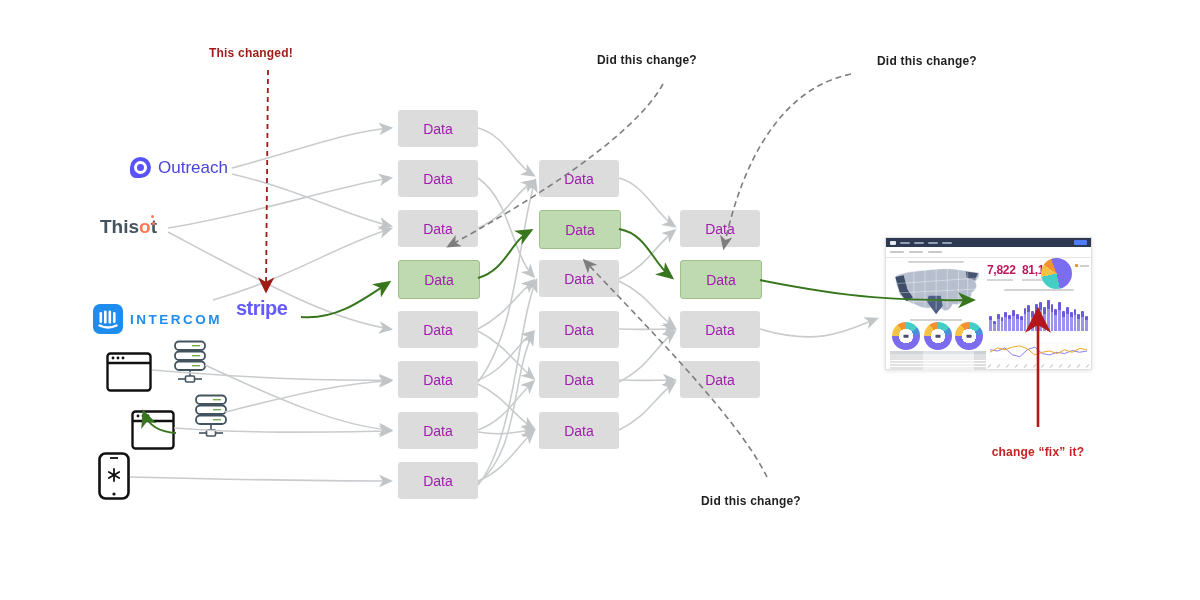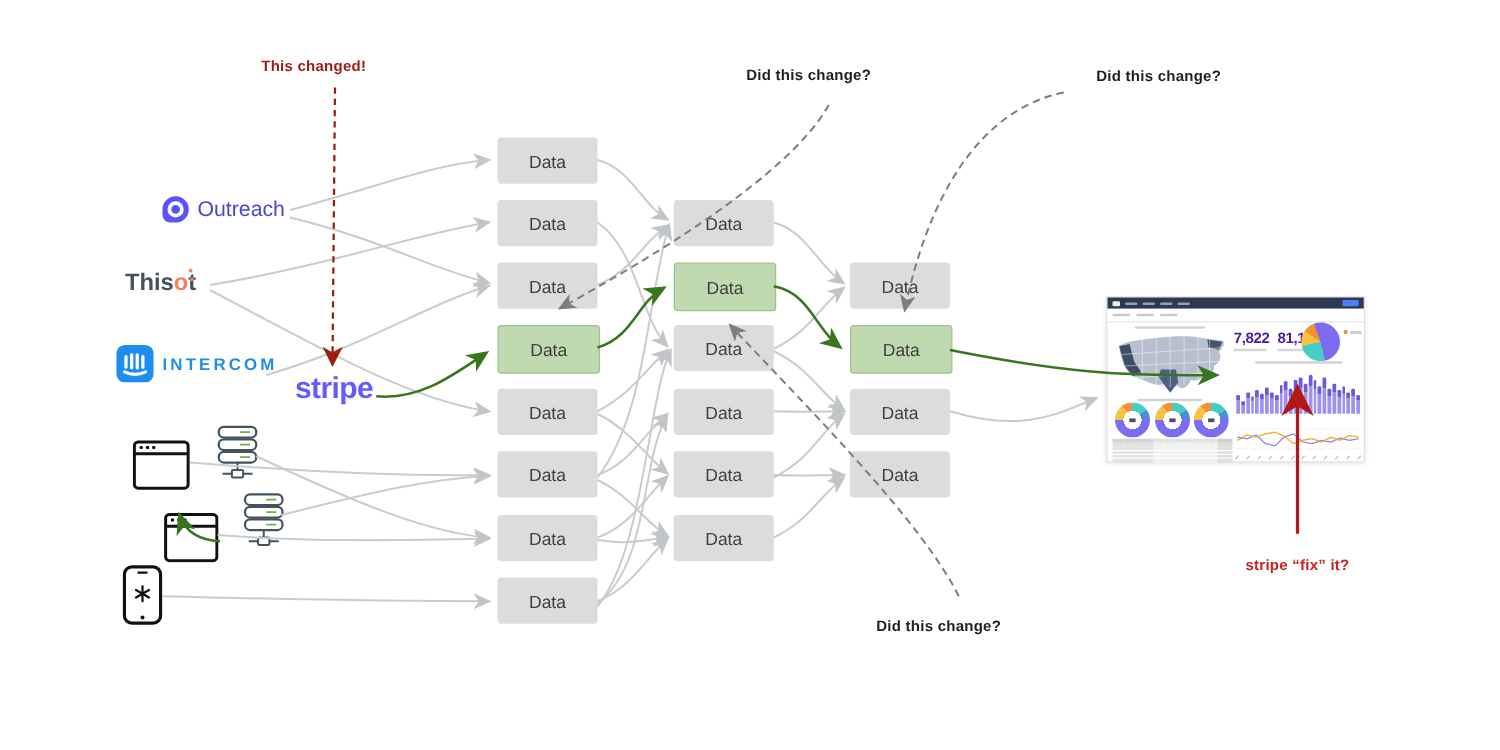--- a/index.html
+++ b/index.html
@@ -2,21 +2,21 @@
 <html><head>
 <meta charset="utf-8">
 <style>
   html,body{margin:0;padding:0;background:#fff;}
   #canvas{position:relative;width:1200px;height:600px;background:#fff;overflow:hidden;
           font-family:"Liberation Sans",sans-serif;}
 
   
   .data-box{position:absolute;width:80px;height:37px;background:#dcdcdc;border-radius:3px;
             display:flex;align-items:center;justify-content:center;
-            font-size:14px;color:#404040;z-index:2;}
+            font-size:14px;color:#a21caf;z-index:2;}
   .data-box.green{background:#bfd9b0;border:1px solid #9fc289;}
 
   
   #wires{position:absolute;left:0;top:0;z-index:5;pointer-events:none;}
   .w-gray{fill:none;stroke:#c9cccf;stroke-width:1.6;}
   .w-dash{fill:none;stroke:#7d7d7d;stroke-width:1.6;stroke-dasharray:6 4;}
   .w-green{fill:none;stroke:#38761d;stroke-width:2;}
   .w-darkred{fill:none;stroke:#9e1b15;stroke-width:1.8;stroke-dasharray:5 4;}
   .w-red{fill:none;stroke:#b41717;stroke-width:2.6;}
 
@@ -32,36 +32,36 @@
   .outreach-badge{width:21px;height:21px;background:#5952ff;border-radius:50% 50% 50% 30%;
                   display:flex;align-items:center;justify-content:center;}
   .outreach-ring{width:7px;height:7px;border:3px solid #fff;border-radius:50%;}
   .hubspot-text{font-size:19px;font-weight:bold;color:#45535e;}
   .hs-o{color:#ff7a59;position:relative;}
   .hs-o::before{content:"";position:absolute;width:3px;height:3px;background:#ff7a59;border-radius:50%;
                 top:-1px;right:-3px;}
   .hs-o::after{content:"";position:absolute;width:3px;height:3px;background:#ff7a59;border-radius:50%;
                top:6px;right:-4px;}
   .intercom-text{color:#1f8ded;font-size:13.5px;font-weight:600;letter-spacing:2.5px;}
-  .stripe-text{color:#635bff;font-size:24px;font-weight:bold;letter-spacing:-.5px;}
+  .stripe-text{color:#635bff;font-size:20px;font-weight:bold;letter-spacing:-.5px;}
   .src-icon{position:absolute;z-index:3;}
 
   
   #dash{position:absolute;left:885px;top:237px;width:205px;height:131px;background:#fff;
         border:1px solid #e0e0e0;box-shadow:0 1px 4px rgba(0,0,0,.12);z-index:2;font-size:0;}
   #dash-top{position:absolute;left:0;top:0;right:0;height:9px;background:#2c3950;display:flex;
             align-items:center;gap:4px;padding:0 4px;}
   .tb-dash{width:10px;height:2px;background:#8fa0b8;border-radius:1px;}
   .tb-logo{width:6px;height:4px;background:#e8eaf0;border-radius:1px;}
   .tb-btn{width:13px;height:5px;background:#4f7df9;border-radius:1px;margin-left:auto;}
   #dash-sub{position:absolute;left:0;top:9px;right:0;height:10px;background:#fff;
             border-bottom:1px solid #e6e6e6;display:flex;align-items:center;gap:5px;padding:0 4px;}
   .sb-dash{width:14px;height:2px;background:#c9c9c9;border-radius:1px;}
   .mini-title{position:absolute;height:2px;background:#d3d3d3;border-radius:1px;}
-  .kpi{position:absolute;font-size:12px;font-weight:bold;color:#4c1d95;letter-spacing:-.3px;}
+  .kpi{position:absolute;font-size:12px;font-weight:bold;color:#be185d;letter-spacing:-.3px;}
   .kpi-cap{position:absolute;width:26px;height:2px;background:#d6d6d6;}
   #pie{position:absolute;border-radius:50%;}
   .legend-row{position:absolute;display:flex;align-items:center;gap:2px;}
   .legend-dot{width:3px;height:3px;border-radius:50%;}
   .legend-bar{width:9px;height:2px;background:#cfcfcf;}
   #barchart{position:absolute;left:103px;top:56px;width:99px;height:37px;display:flex;
             align-items:flex-end;gap:1px;}
   #barchart span{flex:1;background:linear-gradient(180deg,#6a5bd8 0 28%,#9d92ee 28% 100%);
                  border-radius:1px 1px 0 0;}
   .donut{position:absolute;width:28px;height:28px;border-radius:50%;}
@@ -80,35 +80,35 @@
 <body>
 
 <div id="canvas">
 
   <div class="ann darkred" style="left:209px;top:46px;">This changed!</div>
   <div class="ann black" style="left:597px;top:53px;">Did this change?</div>
   <div class="ann black" style="left:877px;top:54px;">Did this change?</div>
   <div class="ann black" style="left:701px;top:494px;">Did this change?</div>
   <div class="ann red" style="left:942px;top:428px;width:192px;">
     <br>
-    <span>stripe “fix” it?</span>
+    <span>change “fix” it?</span>
   </div>
 
   <div class="logo" style="left:130px;top:157px;">
     <span class="outreach-badge">
         <span class="outreach-ring"></span>
       </span>
     <span class="outreach-text">Outreach</span>
   </div>
 
   <div class="logo" style="left:100px;top:216px;">
     <span class="hubspot-text"><span>This</span><span class="hs-o">o</span><span>t</span></span>
   </div>
 
-  <div class="logo" style="left:93px;top:276px;">
+  <div class="logo" style="left:93px;top:304px;">
     <svg width="30" height="30" viewBox="0 0 30 30">
       <rect x="0" y="0" width="30" height="30" rx="7" fill="#1f8ded"></rect>
       <rect x="6.5" y="8" width="2.6" height="11" rx="1.3" fill="#fff"></rect>
       <rect x="11" y="6.5" width="2.6" height="13" rx="1.3" fill="#fff"></rect>
       <rect x="15.5" y="6.5" width="2.6" height="13" rx="1.3" fill="#fff"></rect>
       <rect x="20" y="8" width="2.6" height="11" rx="1.3" fill="#fff"></rect>
       <path d="M6.5 21.5 Q15 25.5 23.5 21.5" stroke="#fff" stroke-width="2.4" fill="none" stroke-linecap="round"></path>
     </svg>
     <span class="intercom-text">INTERCOM</span>
   </div>

